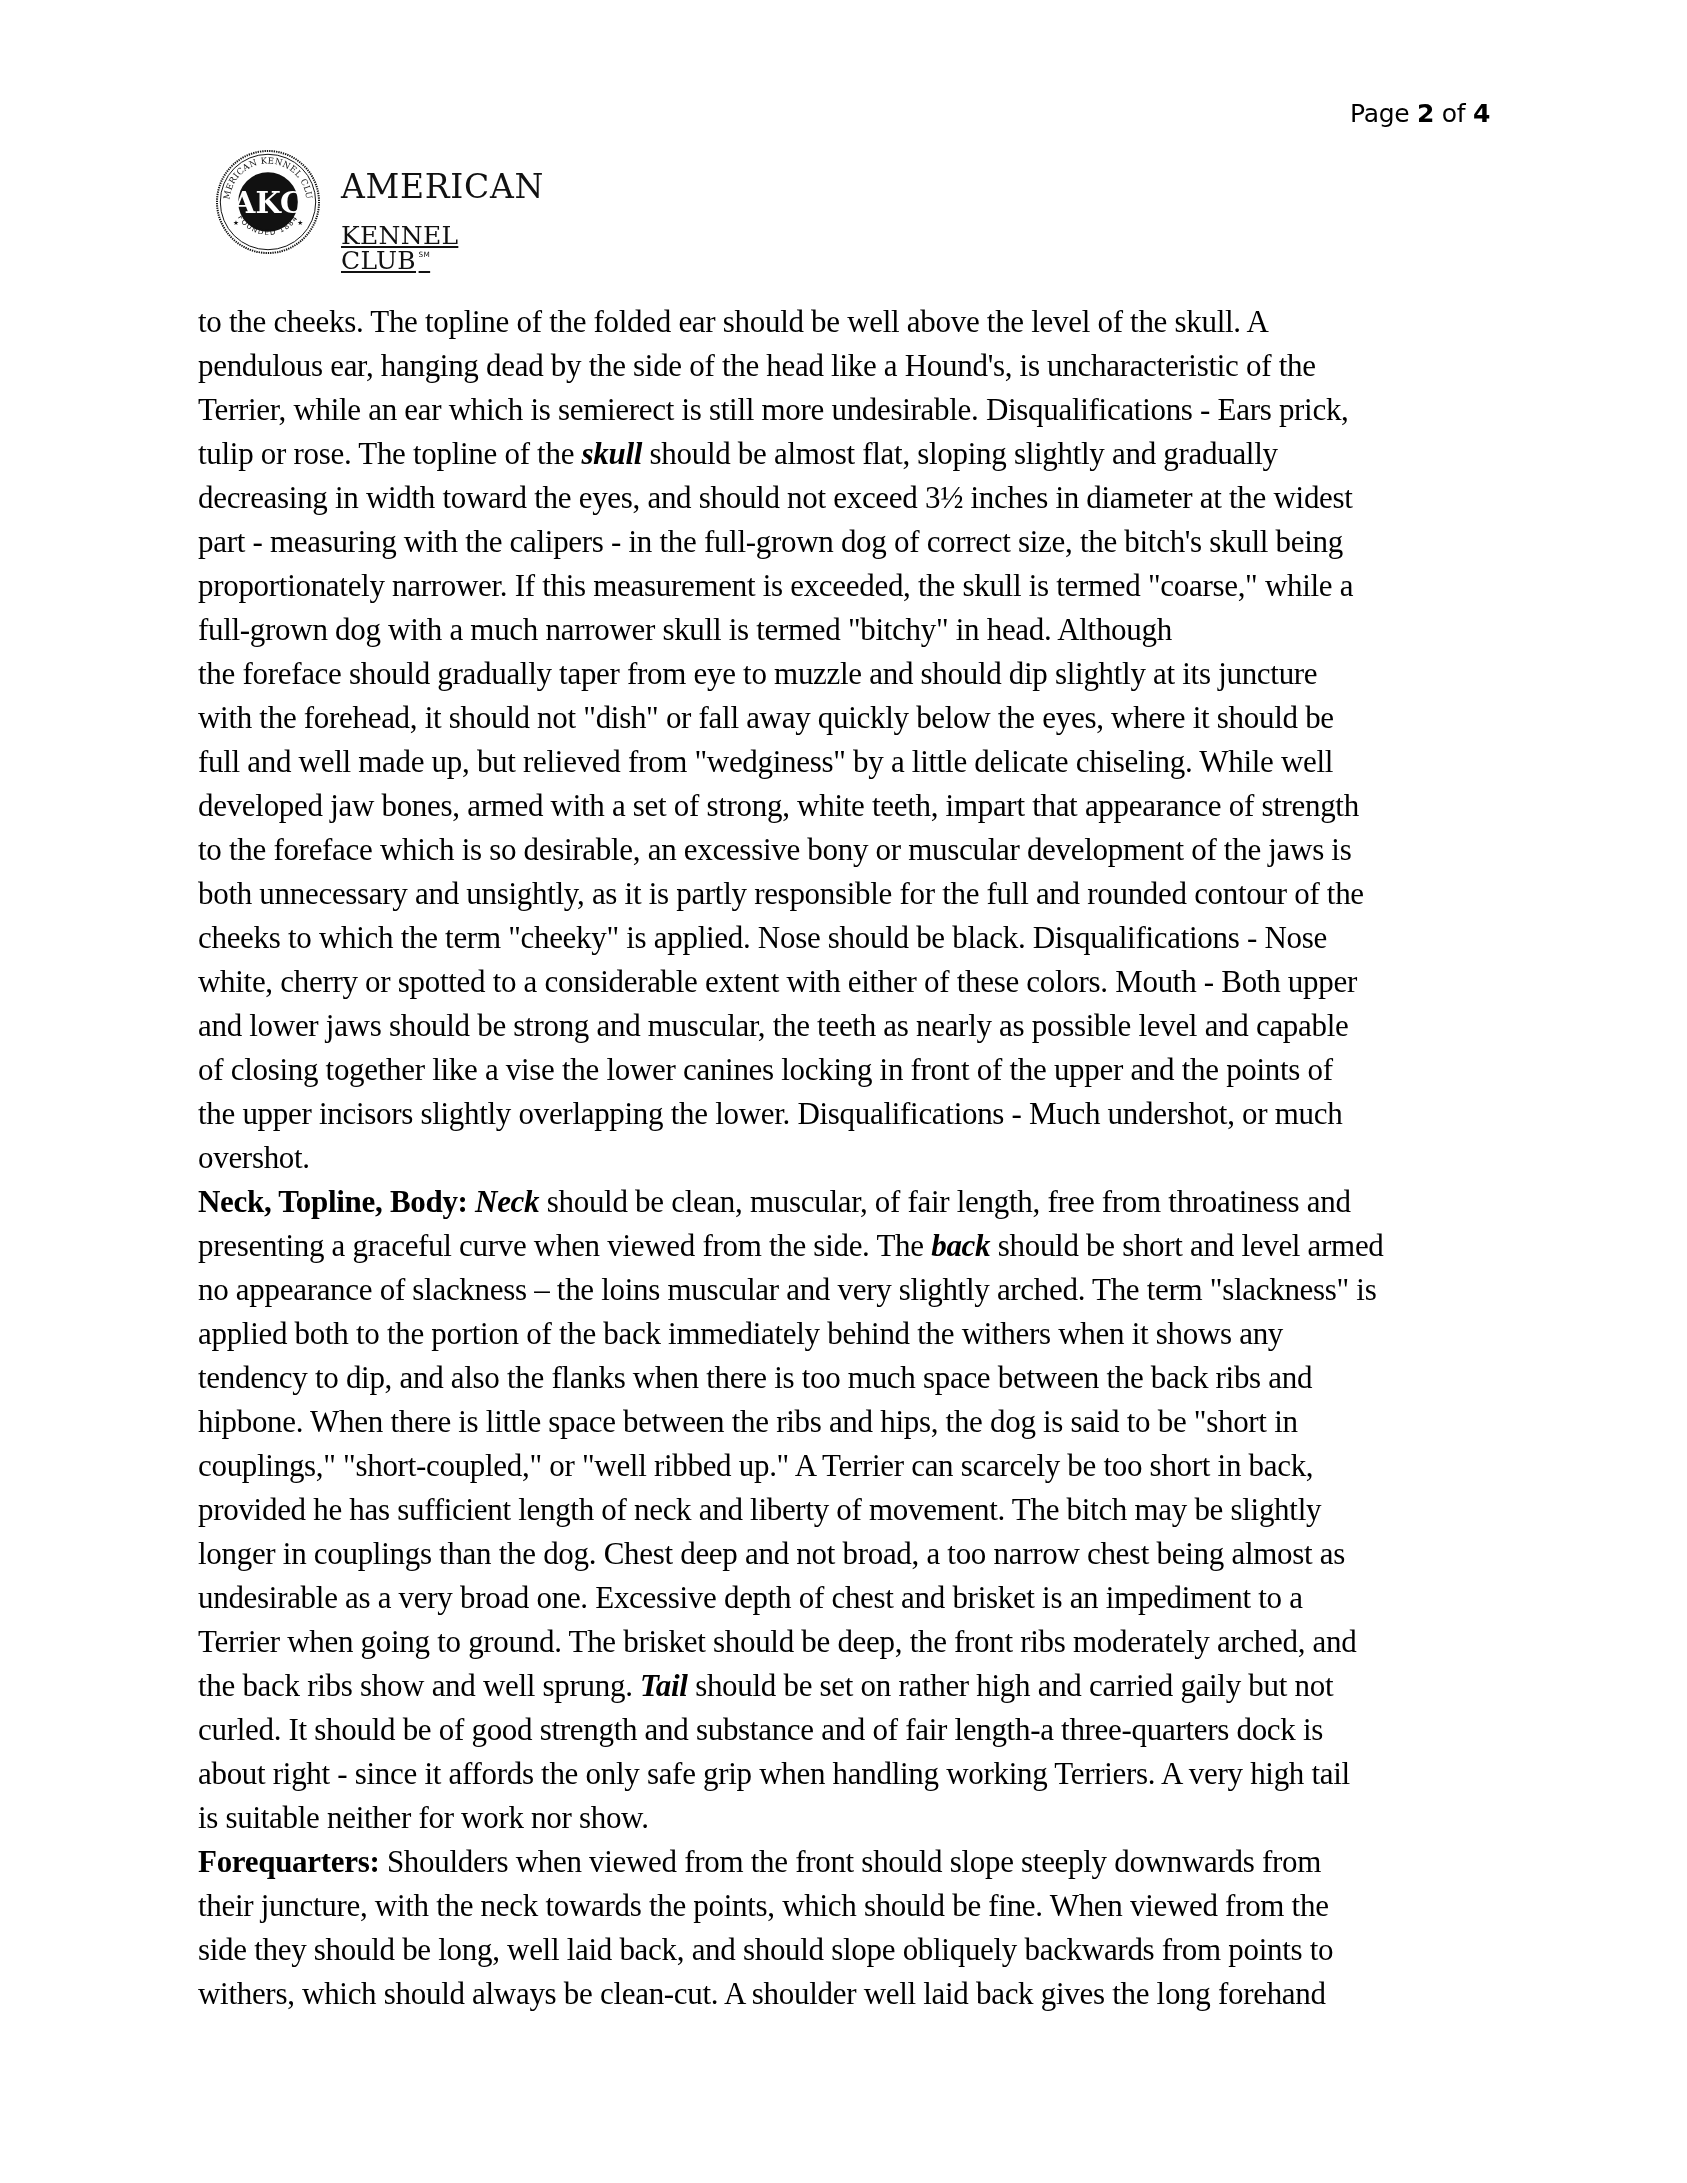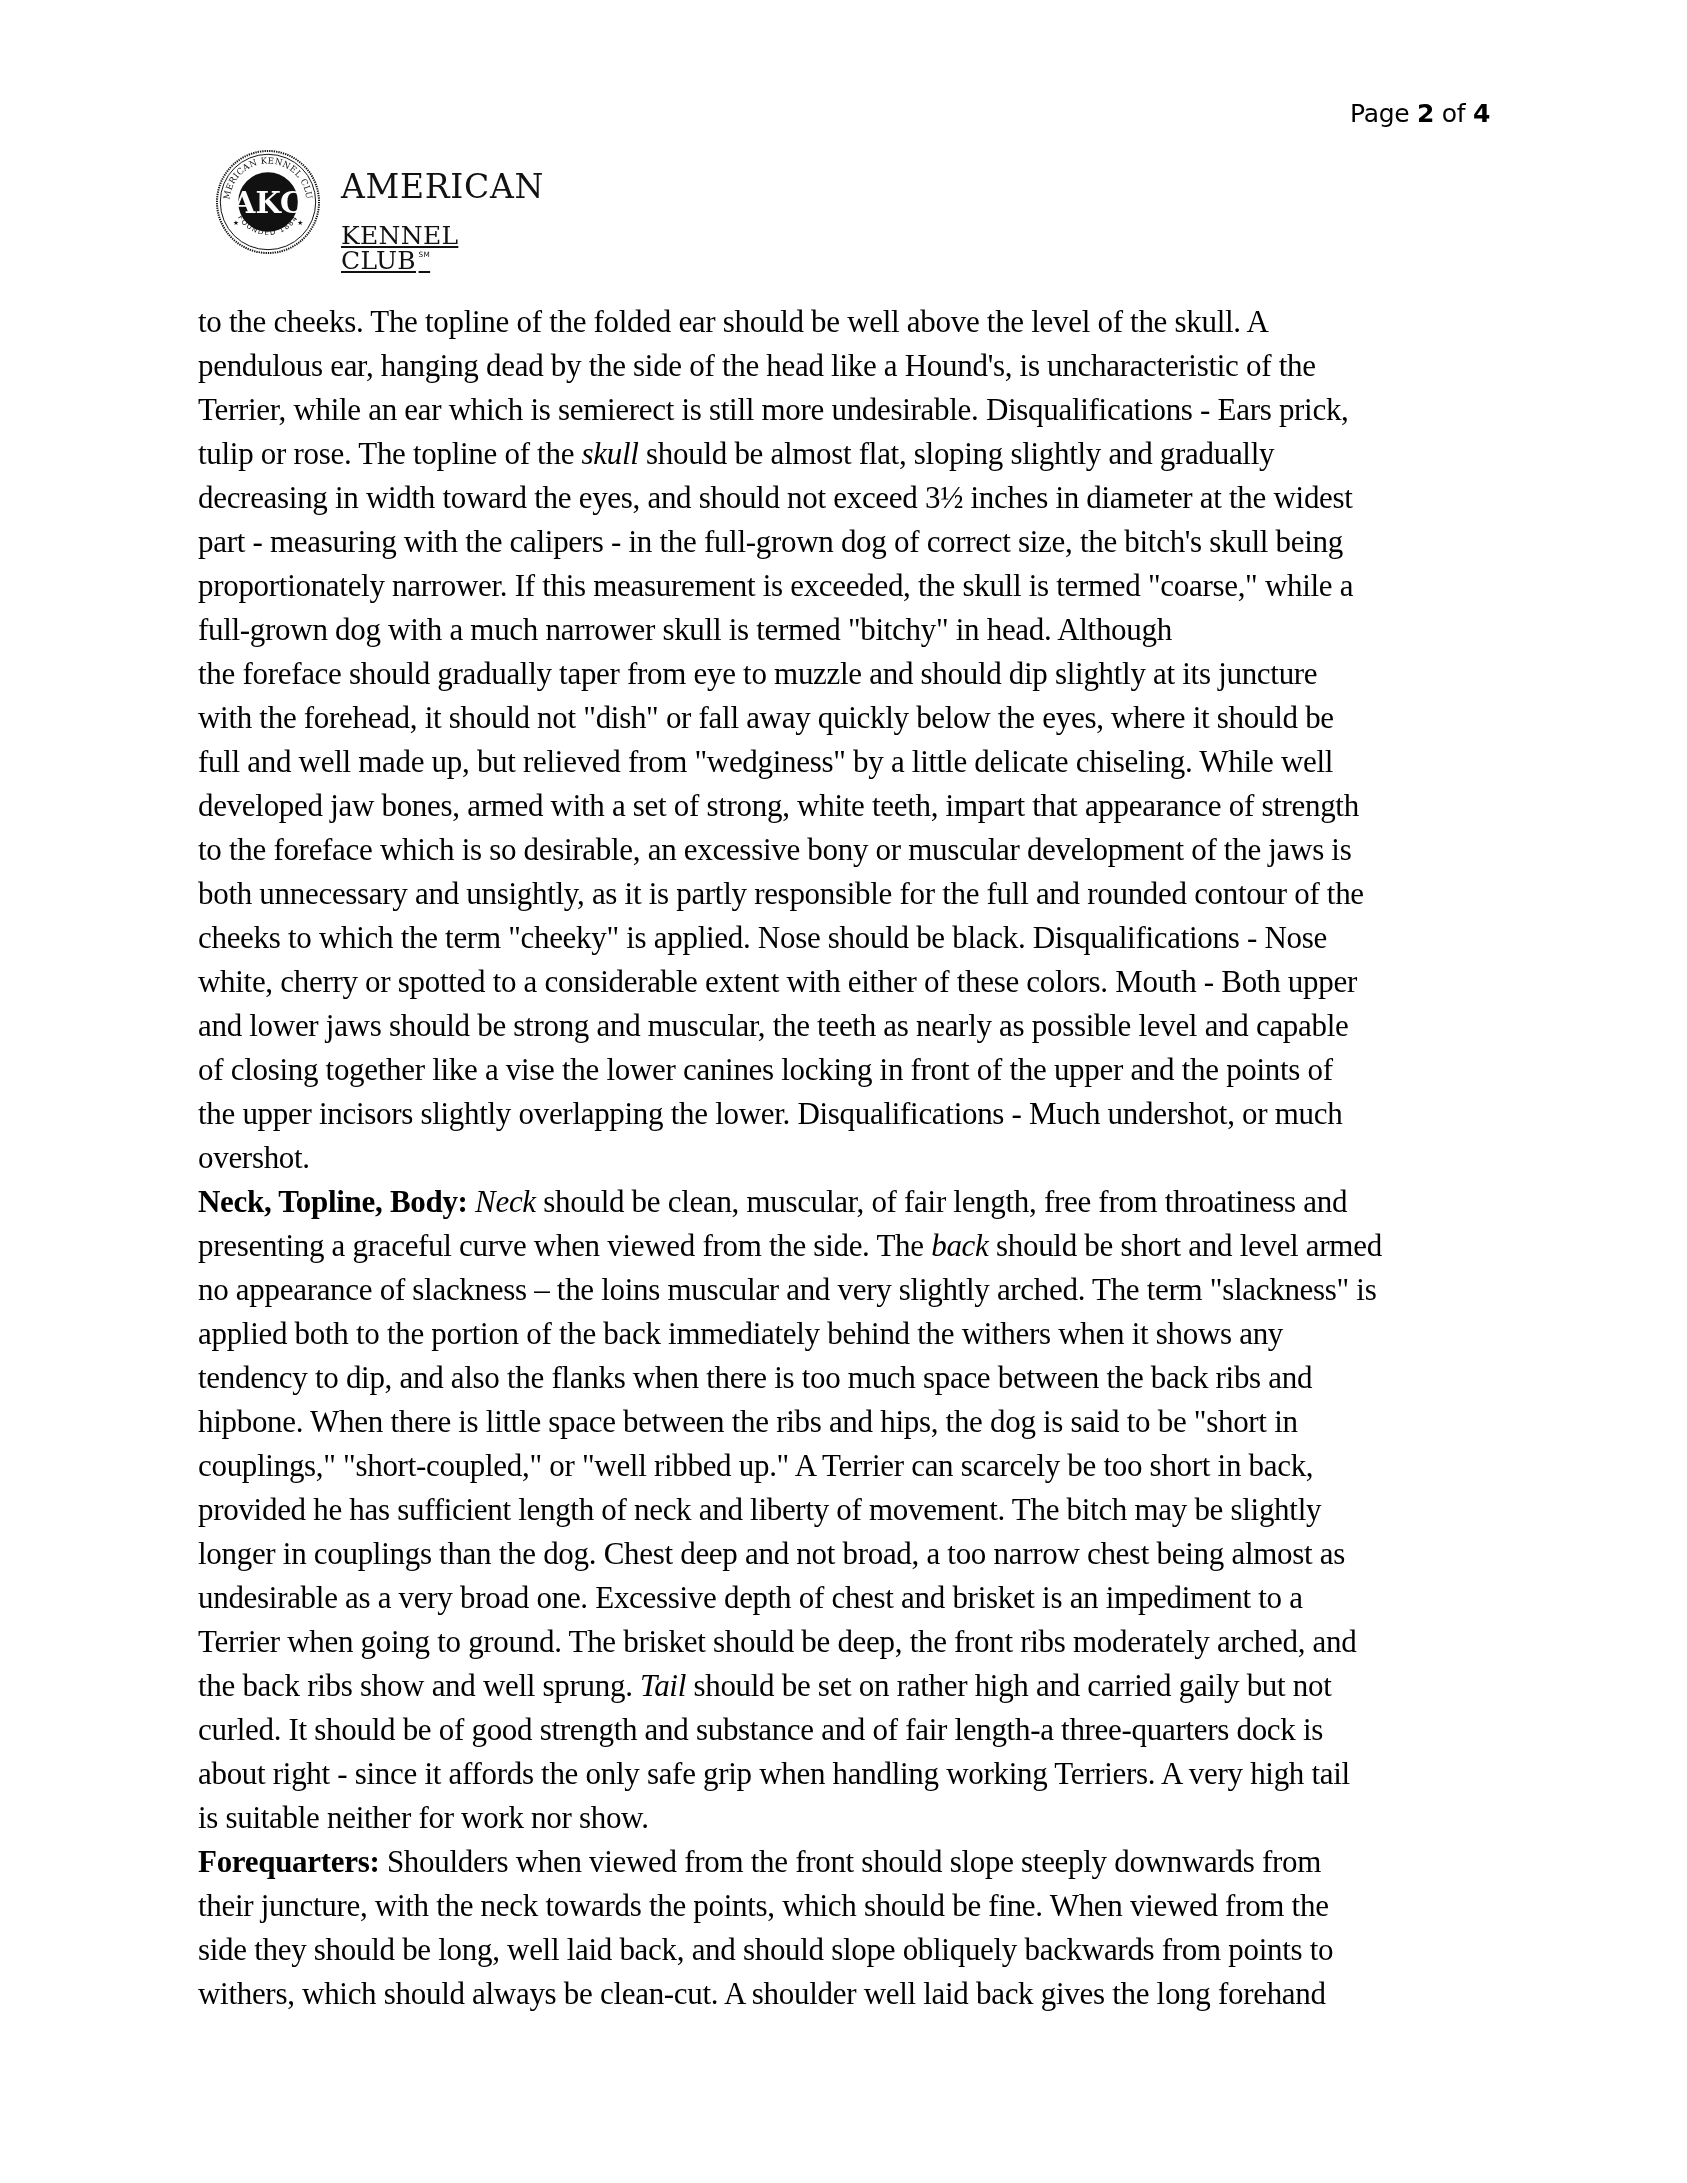--- a/index.html
+++ b/index.html
@@ -14,21 +14,21 @@
     .logo-word { position: absolute; left: 126px; top: 21px; font-family: "DejaVu Serif", serif; color: #111; line-height: 1; }
     .logo-word .l1 { font-size: 33px; letter-spacing: 0.7px; }
     .logo-word .l2 { font-size: 25px; letter-spacing: 0.3px; margin-top: 20px; text-decoration: underline; }
     .logo-word .sm { font-size: 7.3px; vertical-align: top; margin-left: 2.6px; position: relative; top: 2.6px; font-family: "DejaVu Sans", sans-serif; }
     .body-text {
       position: absolute; top: 300px; left: 198px; width: 1297px;
       font-family: "Liberation Serif", serif; font-size: 31px; line-height: 44px;
       letter-spacing: -0.3px;
     }
     .line { display: block; white-space: nowrap; }
-    .bi { font-weight: normal; font-style: italic; }
+    .bi { font-weight: bold; font-style: italic; }
     .b { font-weight: bold; }
   </style>
 </head>
 <body>
 
 <div class="page-number">
   <span>Page</span>
   <b>2</b>
   <span>of</span>
   <b>4</b>

